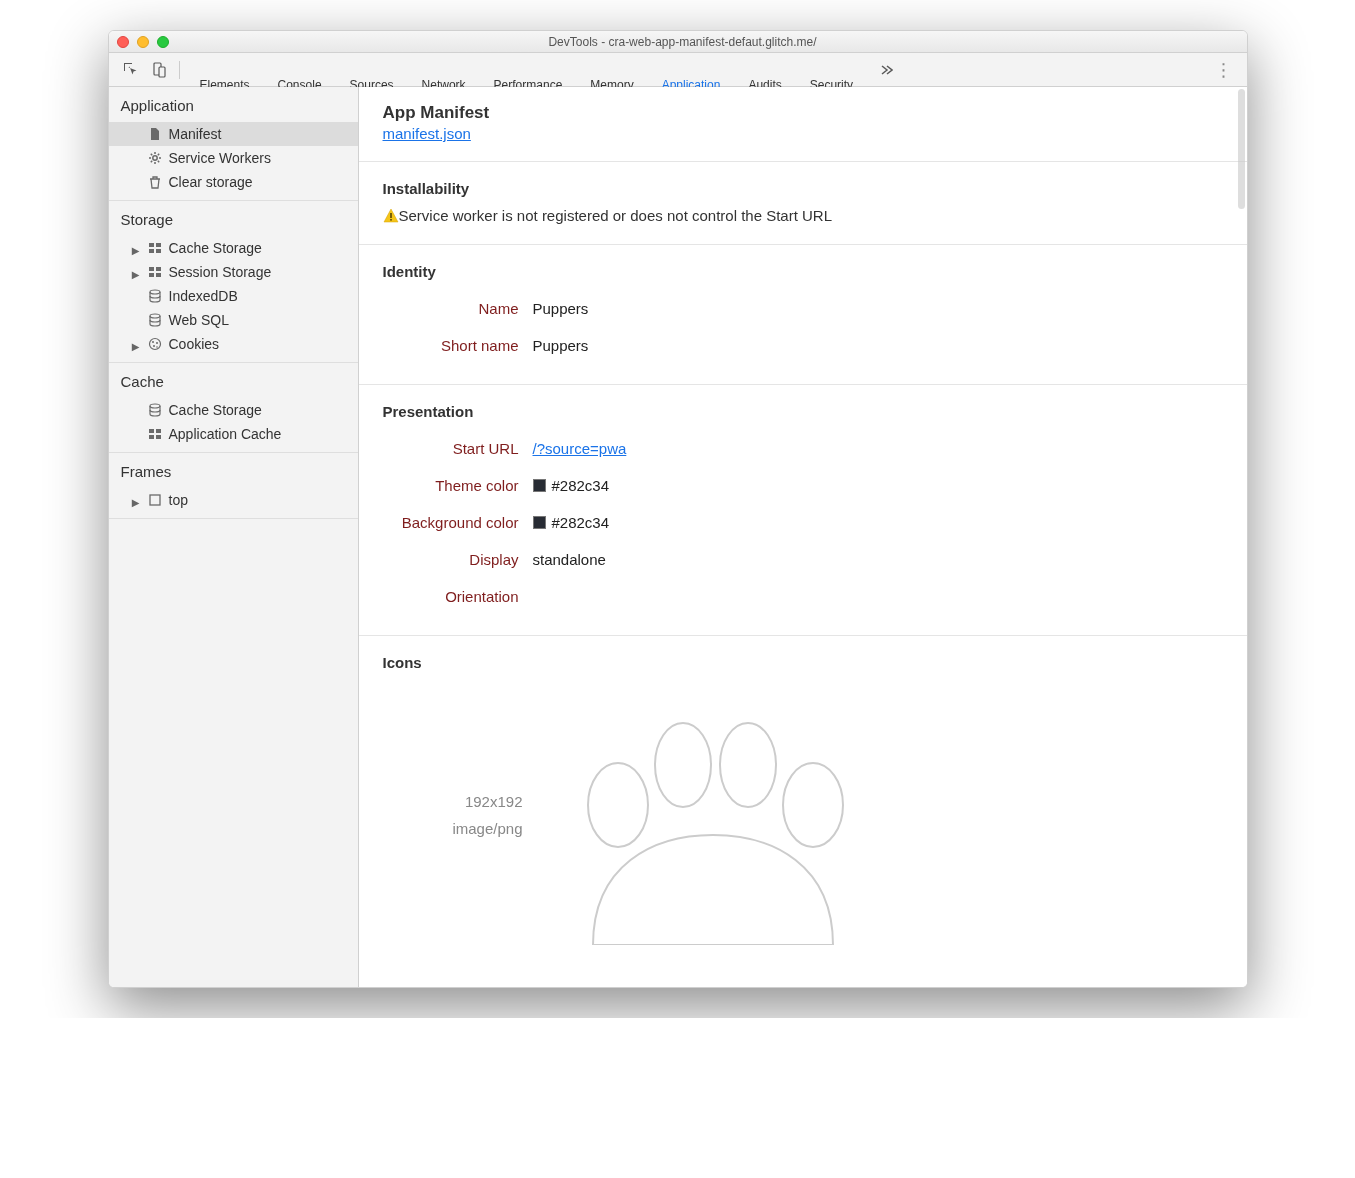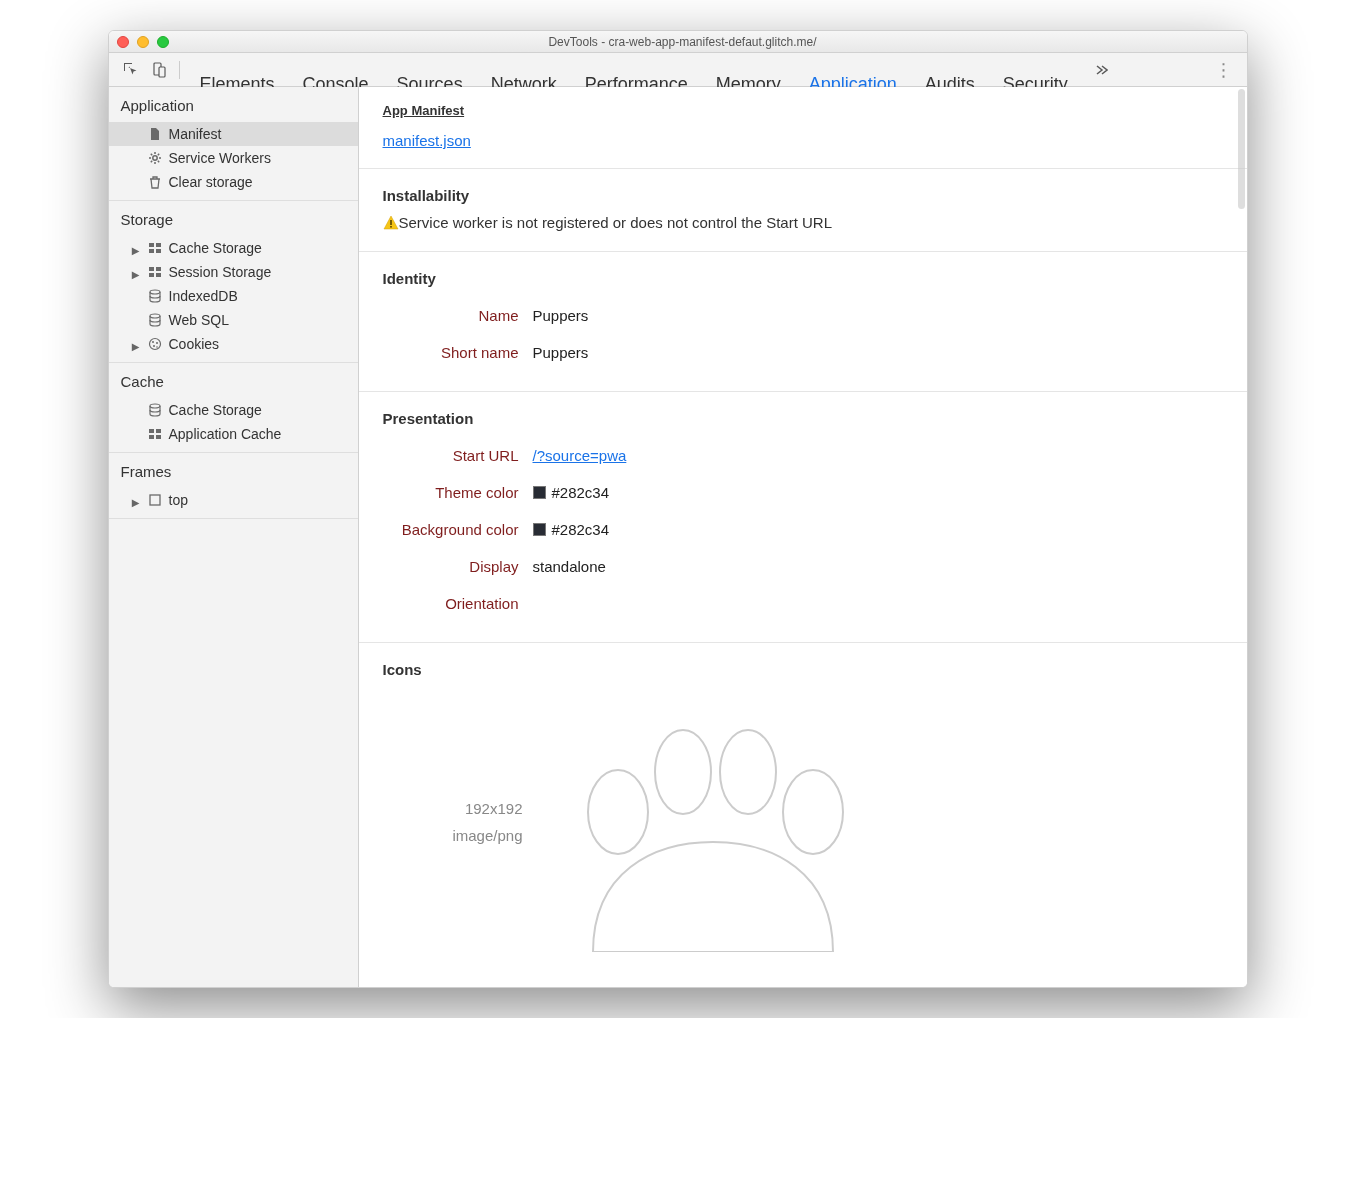--- a/index.html
+++ b/index.html
@@ -48,21 +48,21 @@
       color: #333;
     }
     .tb-iconbtn {
       width: 28px; height: 28px; display:flex; align-items:center; justify-content:center;
       color: #5a5a5a; cursor: pointer;
     }
     .tb-sep { width:1px; height:18px; background:#ccc; margin:0 6px; }
     .tabs { display:flex; align-items:center; height:100%; }
     .tab {
       padding: 0 14px; height:100%; display:flex; align-items:center;
-      color:#333; cursor:pointer; font-size:18px;
+      color:#333; cursor:pointer; font-size:12px;
       border-bottom: 2px solid transparent;
       margin-top: 32px;
     }
     .tab.active { color:#1a73e8; border-bottom-color:#1a73e8; }
     .tb-more { margin-left:6px; color:#5a5a5a; cursor:pointer; padding:0 6px;}
     .tb-menu { margin-left:auto; color:#888; cursor:pointer; padding:0 6px; font-size:18px;}
     .body {
       display:flex;
       height: 900px;
       position: relative;
@@ -95,21 +95,21 @@
     .main {
       flex:1;
       overflow-y:auto;
       background:#fff;
     }
     .main-scroll { padding: 0; }
     .header-block {
       padding: 16px 24px 18px;
       border-bottom: 1px solid #e5e5e5;
     }
-    .header-block h1 { font-size:13px; font-weight:600; color:#333; margin-bottom:14px;text-decoration:underline;}
+    .header-block h1 { font-size:17px; font-weight:600; color:#333; margin-bottom:2px;}
     .link { color:#1a73e8; text-decoration:underline; font-size:15px; cursor:pointer;}
     .section {
       padding: 18px 24px 20px;
       border-bottom:1px solid #e5e5e5;
     }
     .section h2 { font-size:15px; font-weight:700; color:#333; margin-bottom:10px;}
     .warn-row { display:flex; align-items:center; font-size:15px; color:#333;}
     .warn-icon { color:#e6a700; }
     .kv-row {
       display:flex; align-items:center;

